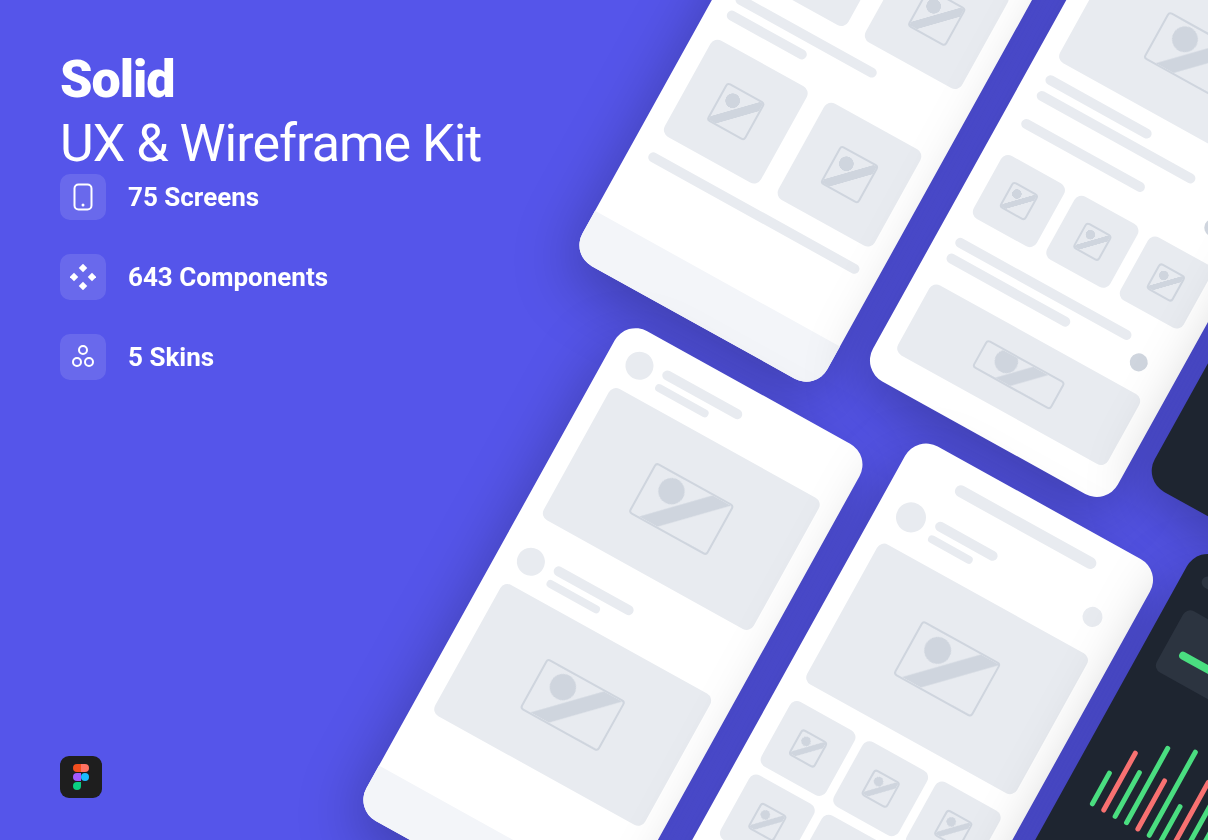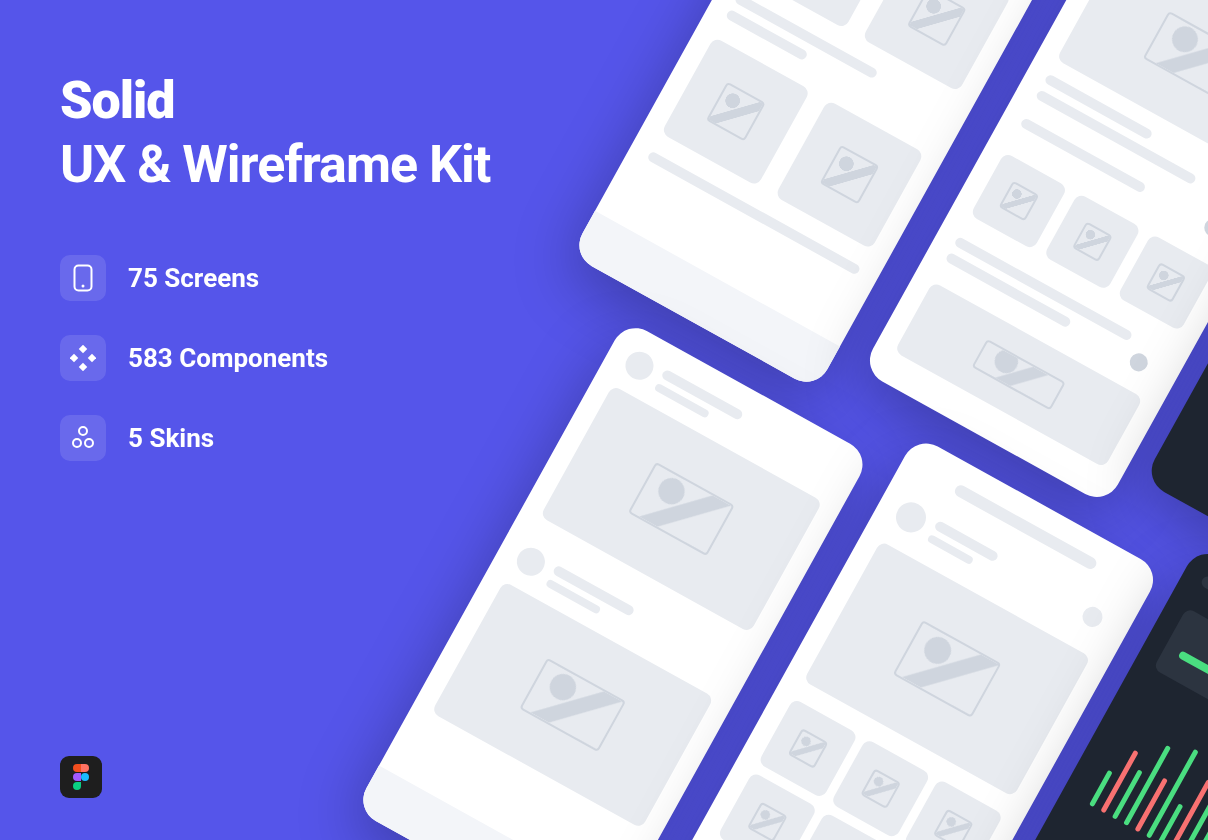--- a/index.html
+++ b/index.html
@@ -7,47 +7,46 @@
     width: 1208px;
     height: 840px;
     background: #5555ea;
     font-family: -apple-system, BlinkMacSystemFont, "Segoe UI", Roboto, sans-serif;
     overflow: hidden;
     position: relative;
   }
   .content {
     position: absolute;
     left: 60px;
-    top: 72px;
+    top: 51px;
     width: 520px;
     color: #fff;
     z-index: 10;
   }
   .title-line1 {
     font-size: 52px;
     font-weight: 900;
     line-height: 1.1;
     letter-spacing: -1px;
   }
   .title-line2 {
     font-size: 52px;
-    font-weight: 700;
+    font-weight: 400;
     line-height: 1.15;
     letter-spacing: -1px;
     margin-top: 6px;
   }
   .subtitle {
     font-size: 26px;
     font-weight: 500;
     line-height: 1.55;
     margin-top: 42px;
     color: #e8e8ff;
   }
   .features {
-    margin-top: 60px;
   }
   .feature {
     display: flex;
     align-items: center;
     margin-bottom: 34px;
   }
   .feature-icon {
     width: 46px;
     height: 46px;
     border-radius: 10px;
@@ -166,21 +165,21 @@
 
     <div class="feature">
       <div class="feature-icon">
         <svg width="26" height="26" viewBox="0 0 26 26" fill="none">
           <rect x="10" y="1" width="6" height="6" transform="rotate(45 13 4)" fill="#fff"></rect>
           <rect x="10" y="19" width="6" height="6" transform="rotate(45 13 22)" fill="#fff"></rect>
           <rect x="1" y="10" width="6" height="6" transform="rotate(45 4 13)" fill="#fff"></rect>
           <rect x="19" y="10" width="6" height="6" transform="rotate(45 22 13)" fill="#fff"></rect>
         </svg>
       </div>
-      <div class="feature-text">583 Components</div>
+      <div class="feature-text">643 Components</div>
     </div>
 
     <div class="feature">
       <div class="feature-icon">
         <svg width="26" height="26" viewBox="0 0 26 26" fill="none">
           <circle cx="13" cy="6" r="4" stroke="#fff" stroke-width="2"></circle>
           <circle cx="7" cy="18" r="4" stroke="#fff" stroke-width="2"></circle>
           <circle cx="19" cy="18" r="4" stroke="#fff" stroke-width="2"></circle>
         </svg>
       </div>

